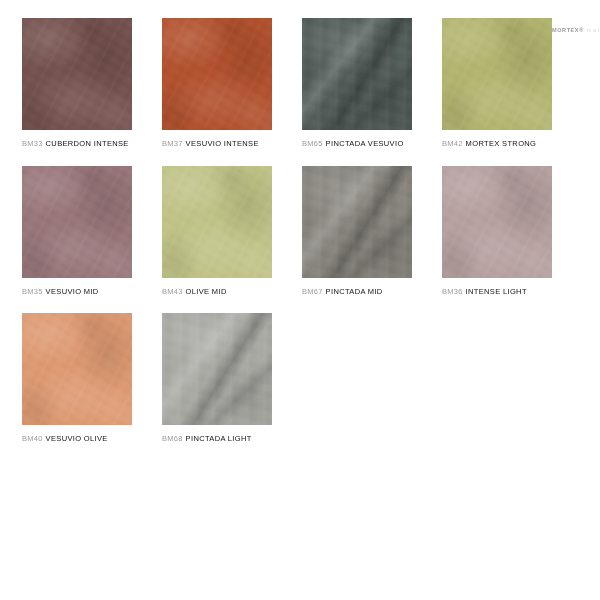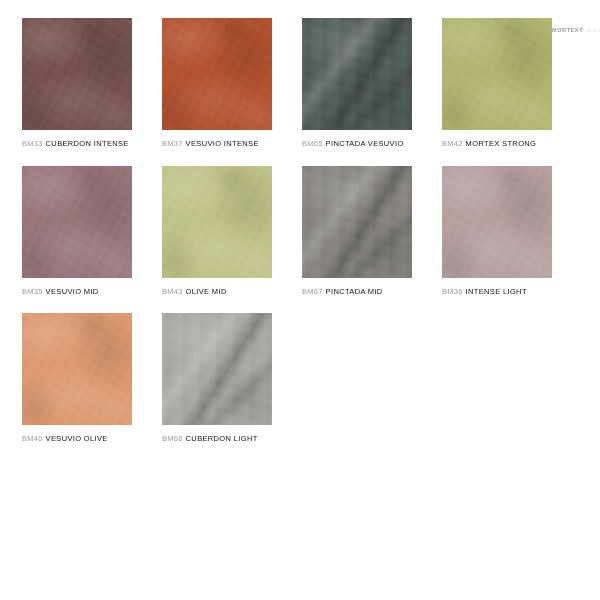--- a/index.html
+++ b/index.html
@@ -220,21 +220,21 @@
         <div class="swatch" style="background-color: rgb(221, 154, 114);"></div>
         <div class="caption">
           <span class="code">BM40</span>
           <span class="name">VESUVIO OLIVE</span>
         </div>
       </div>
       <div class="cell">
         <div class="swatch veined streaked" style="background-color: rgb(169, 169, 164);"></div>
         <div class="caption">
           <span class="code">BM68</span>
-          <span class="name">CUBERDON LIGHT</span>
+          <span class="name">PINCTADA LIGHT</span>
         </div>
       </div>
     </div>
 
   <div class="footer">
     <span class="brand">MORTEX®</span>
     <span class="tail">is a registered trademark created &amp; manufactured by Beal International s.a</span>
   </div>
 
 </div>

